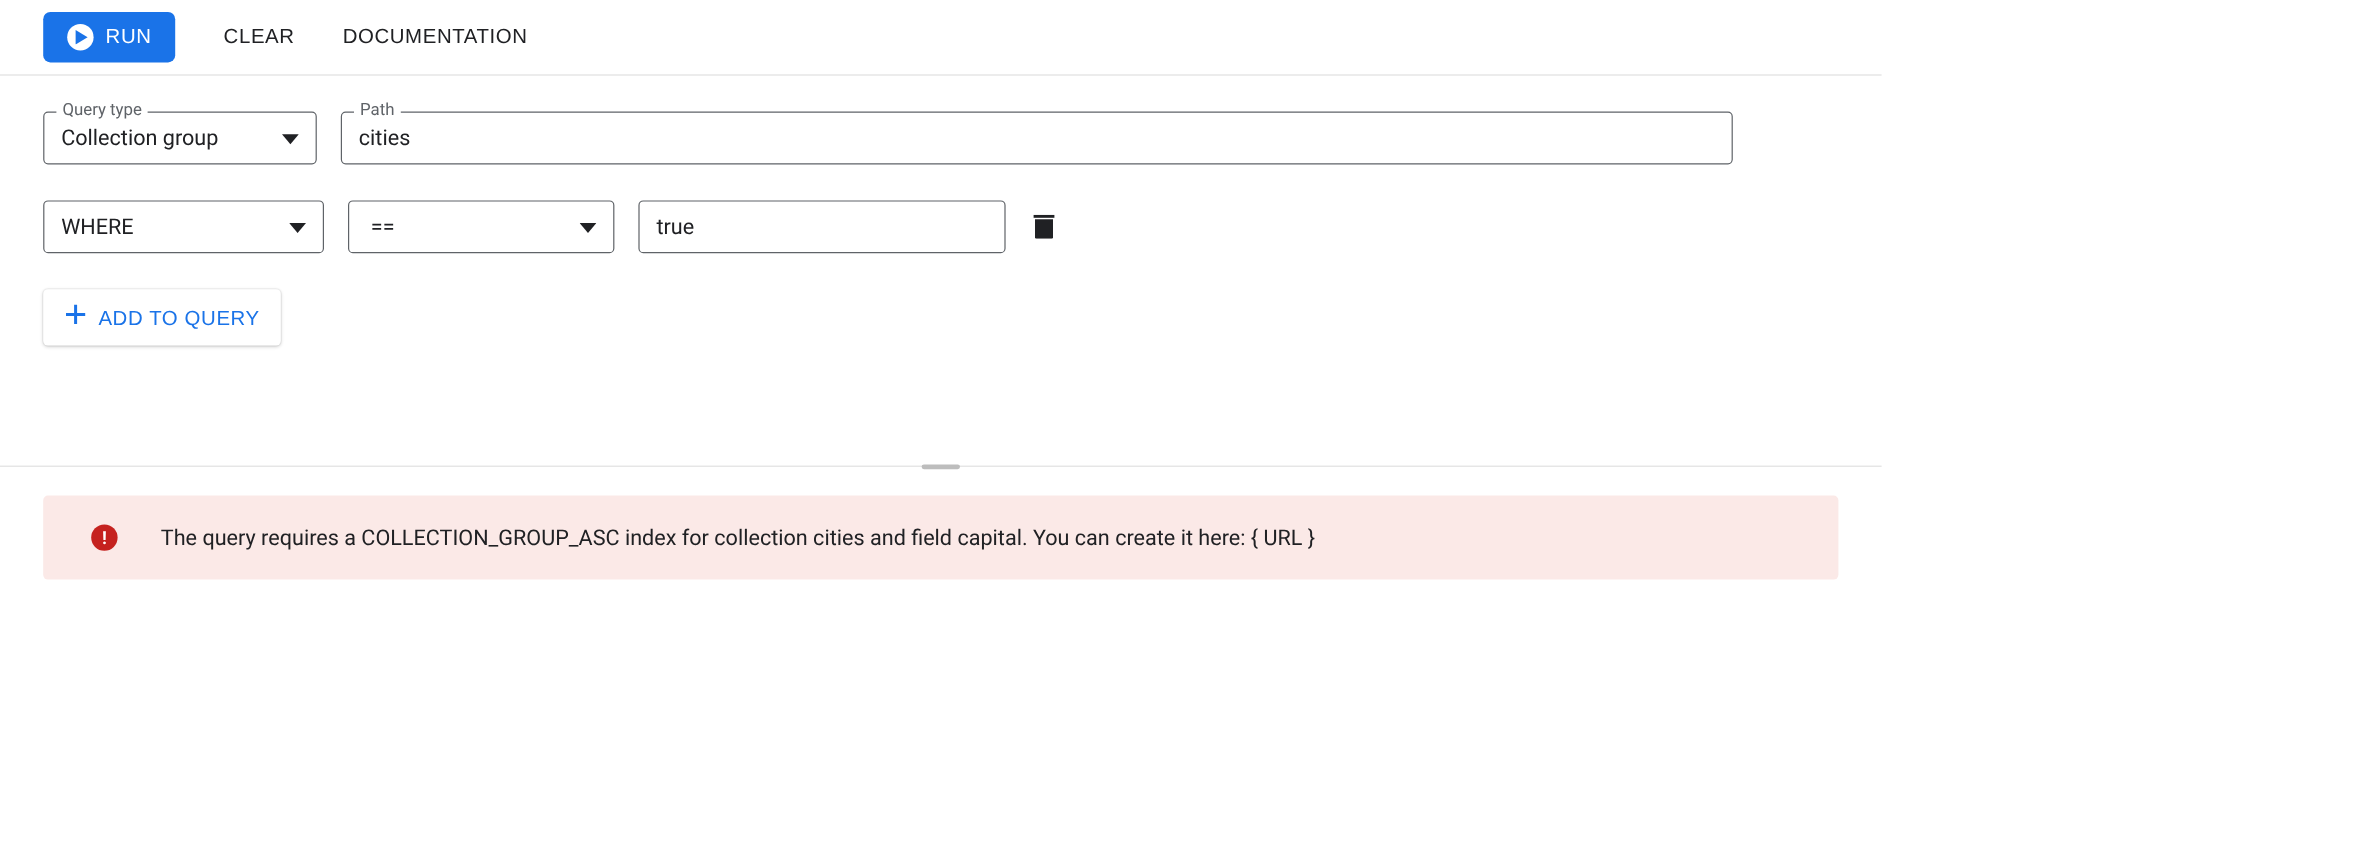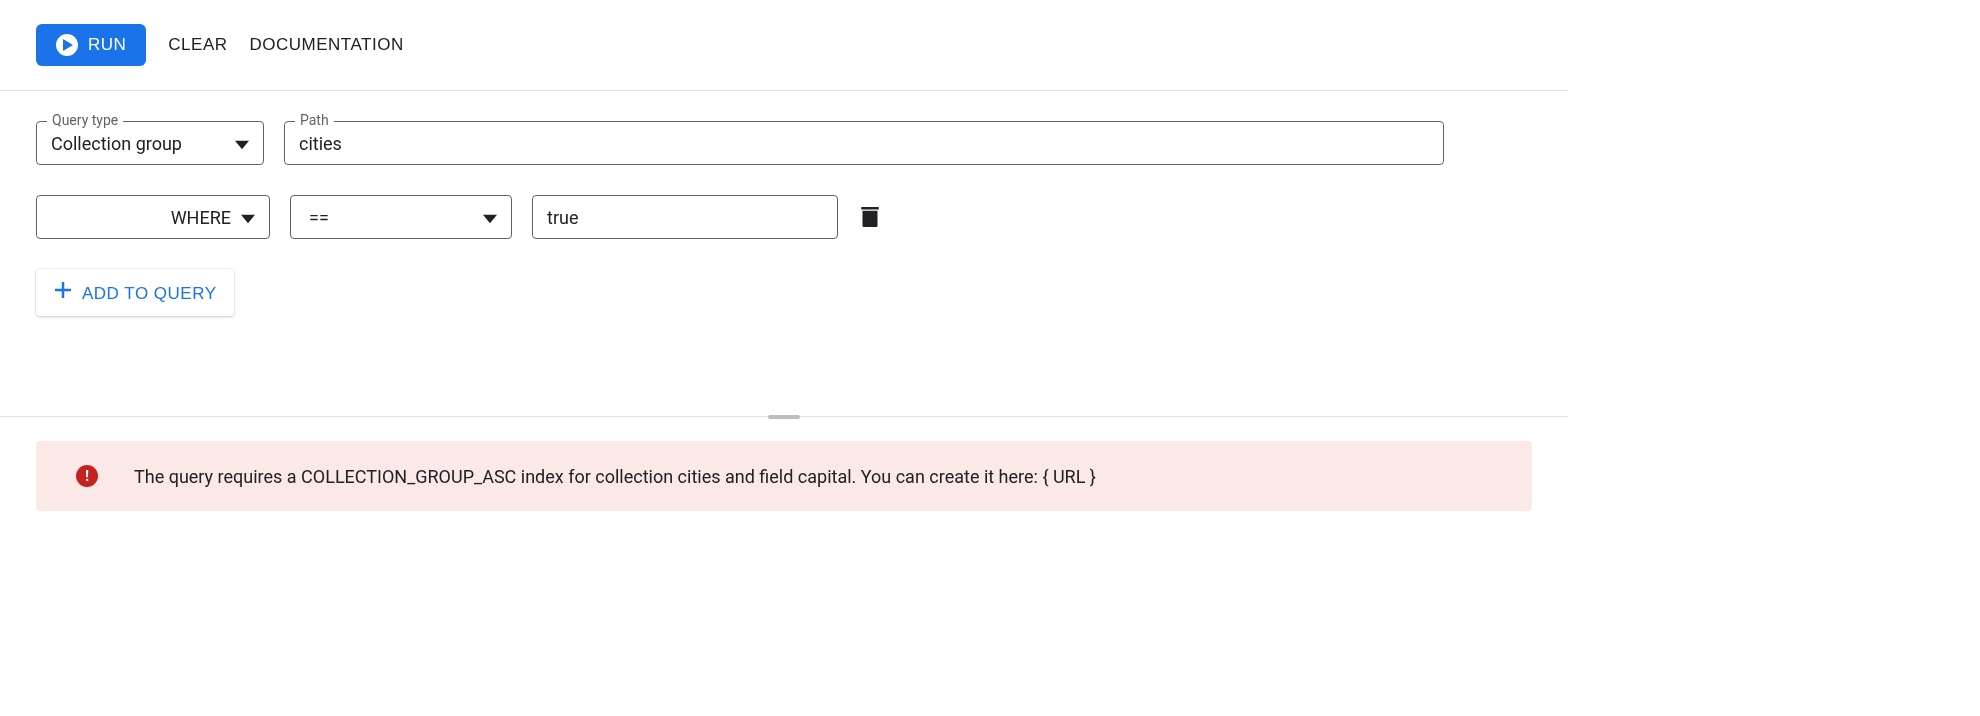--- a/index.html
+++ b/index.html
@@ -9,22 +9,22 @@
       color: #202124;
       background: #fff;
       width: 1980px;
     }
     .scale-wrap {
       width: 1568px;
     }
     .toolbar {
       display: flex;
       align-items: center;
-      gap: 22px;
-      padding: 24px 36px;
+      gap: 40px;
+      padding: 10px 36px;
       border-bottom: 1px solid #e0e0e0;
     }
     .btn-run {
       display: inline-flex;
       align-items: center;
       gap: 10px;
       background: #1a73e8;
       color: #fff;
       border: none;
       border-radius: 6px;
@@ -77,21 +77,21 @@
       background: #fff;
       padding: 0 5px;
       font-size: 14px;
       color: #5f6368;
     }
     .field .value { flex: 1; color: #202124; }
     .field .caret { margin-left: 10px; }
     .caret svg { width: 14px; height: 10px; fill: #202124; }
     .f-qtype { width: 228px; }
     .f-path { flex: 1; }
-    .f-clause { width: 234px; text-align: right; }
+    .f-clause { width: 234px; }
     .f-fieldname { width: 306px; }
     .f-op { width: 222px; padding-left: 18px;}
     .f-dtype { width: 228px; }
     .f-val { width: 306px; }
     .trash-btn {
       background: none; border: none; cursor: pointer;
       width: 24px; height: 24px;
       display: flex; align-items: center; justify-content: center;
     }
     .trash-btn svg { width: 18px; height: 20px; fill: #202124;}

